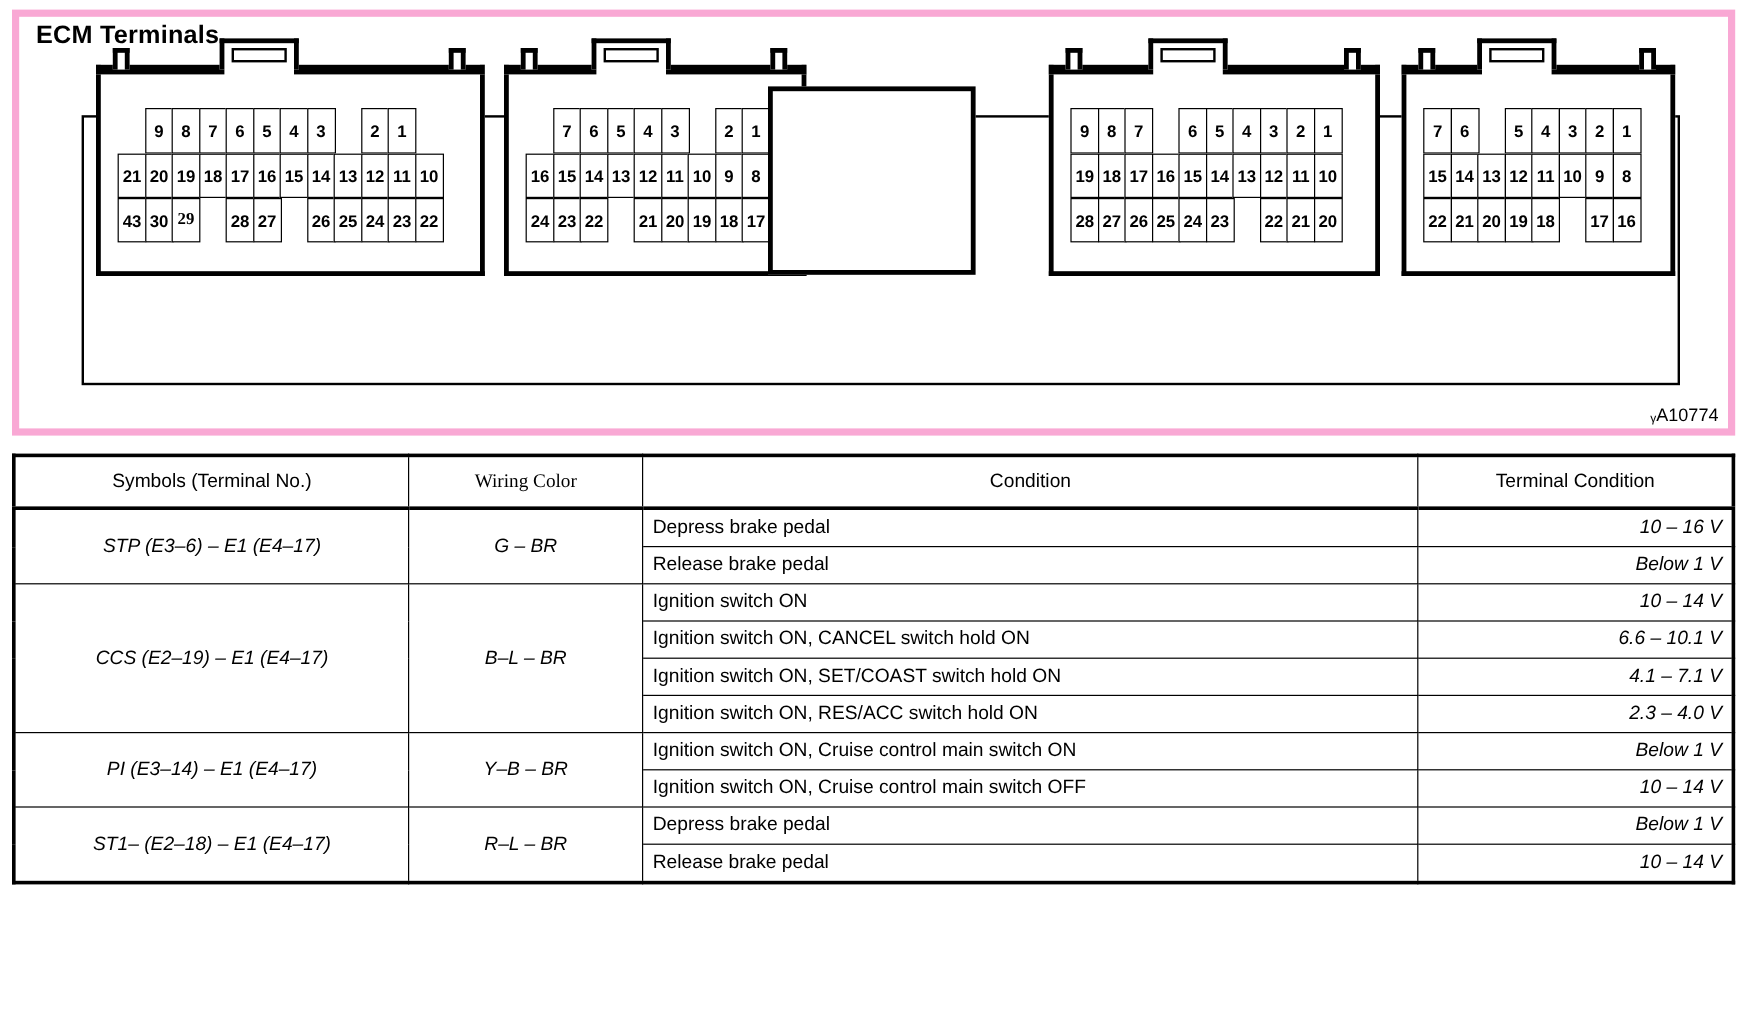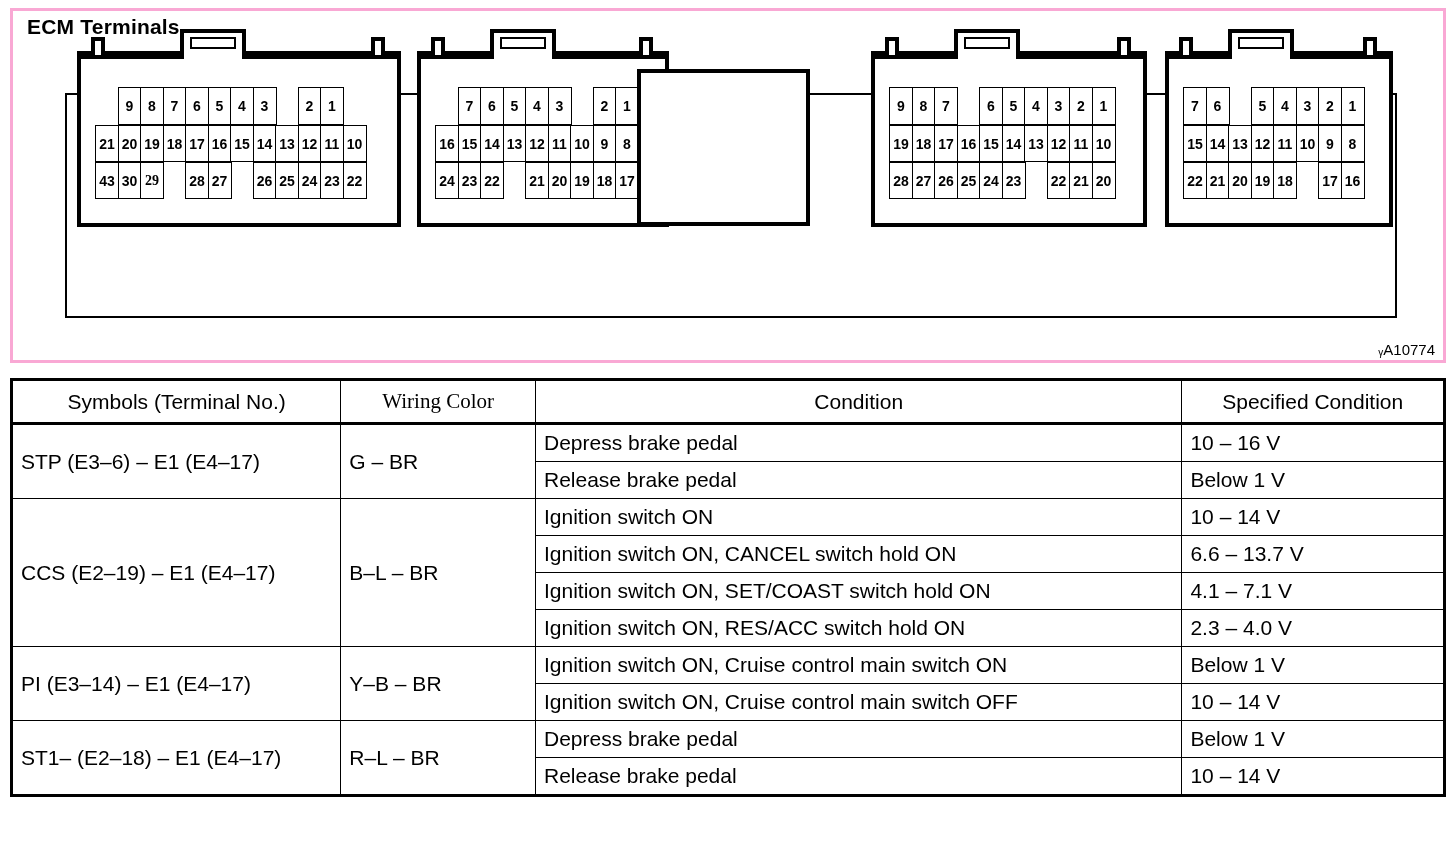--- a/index.html
+++ b/index.html
@@ -14,21 +14,21 @@
     width: 1456px;
     height: 862px;
     background: #ffffff;
   }
 
   
   #diagram-panel {
     position: absolute;
     left: 10px; top: 8px;
     width: 1436px; height: 355px;
-    border: 3px solid #f9a8d4;
+    border: 6px solid #f9a8d4;
     background: #fff;
   }
   #ecm-title {
     position: absolute;
     left: 14px; top: 4px;
     font-size: 21px;
     font-weight: bold;
     letter-spacing: 0.2px;
     white-space: nowrap;
   }
@@ -133,40 +133,41 @@
   
   #spec-table {
     position: absolute;
     left: 10px; top: 378px;
     width: 1436px;
     border-collapse: collapse;
     background: #fff;
   }
   #spec-table th, #spec-table td {
     border: 1.5px solid #000;
-    font-size: 21px;
+    font-size: 16px;
     font-weight: normal;
     padding: 6px 8px;
     background: #fff;
   }
   #spec-table thead th {
     text-align: center;
     height: 44px;
     border-bottom-width: 3px;
   }
   #spec-table th.col-sym { width: 330px; }
   #spec-table th.col-wire { width: 195px; font-family: Liberation Serif, serif; }
   #spec-table th.col-cond { width: 648px; }
   #spec-table th.col-spec { width: 263px; }
   td.sym-cell, td.wire-cell {
-    text-align: left;
+    text-align: center;
     vertical-align: middle;
+    font-style: italic;
   }
   td.cond-cell { text-align: left; }
-  td.spec-cell { text-align: left; }
+  td.spec-cell { text-align: right; font-style: italic; }
   tr.group-start > td { border-top-width: 3px; }
   td.sym-cell, td.wire-cell { border-left-width: 2.5px; border-right-width: 2.5px; }
   #spec-table { border: 3px solid #000; }
 </style>
 </head>
 <body>
 
 <div id="page">
 
   <div id="diagram-panel">
@@ -382,21 +383,21 @@
       <span class="gamma">γ</span><span>A10774</span>
     </div>
   </div>
 
   <table id="spec-table">
     <thead>
       <tr>
         <th class="col-sym">Symbols (Terminal No.)</th>
         <th class="col-wire">Wiring Color</th>
         <th class="col-cond">Condition</th>
-        <th class="col-spec">Specified Condition</th>
+        <th class="col-spec">Terminal Condition</th>
       </tr>
     </thead>
     <tbody id="spec-body">
         <tr class="group-start">
           <td class="sym-cell" rowspan="2">STP (E3–6) – E1 (E4–17)</td>
           <td class="wire-cell" rowspan="2">G – BR</td>
           <td class="cond-cell">Depress brake pedal</td>
           <td class="spec-cell">10 – 16 V</td>
         </tr>
         <tr>
@@ -404,21 +405,21 @@
           <td class="spec-cell">Below 1 V</td>
         </tr>
         <tr class="group-start">
           <td class="sym-cell" rowspan="4">CCS (E2–19) – E1 (E4–17)</td>
           <td class="wire-cell" rowspan="4">B–L – BR</td>
           <td class="cond-cell">Ignition switch ON</td>
           <td class="spec-cell">10 – 14 V</td>
         </tr>
         <tr>
           <td class="cond-cell">Ignition switch ON, CANCEL switch hold ON</td>
-          <td class="spec-cell">6.6 – 13.7 V</td>
+          <td class="spec-cell">6.6 – 10.1 V</td>
         </tr>
         <tr>
           <td class="cond-cell">Ignition switch ON, SET/COAST switch hold ON</td>
           <td class="spec-cell">4.1 – 7.1 V</td>
         </tr>
         <tr>
           <td class="cond-cell">Ignition switch ON, RES/ACC switch hold ON</td>
           <td class="spec-cell">2.3 – 4.0 V</td>
         </tr>
         <tr class="group-start">

